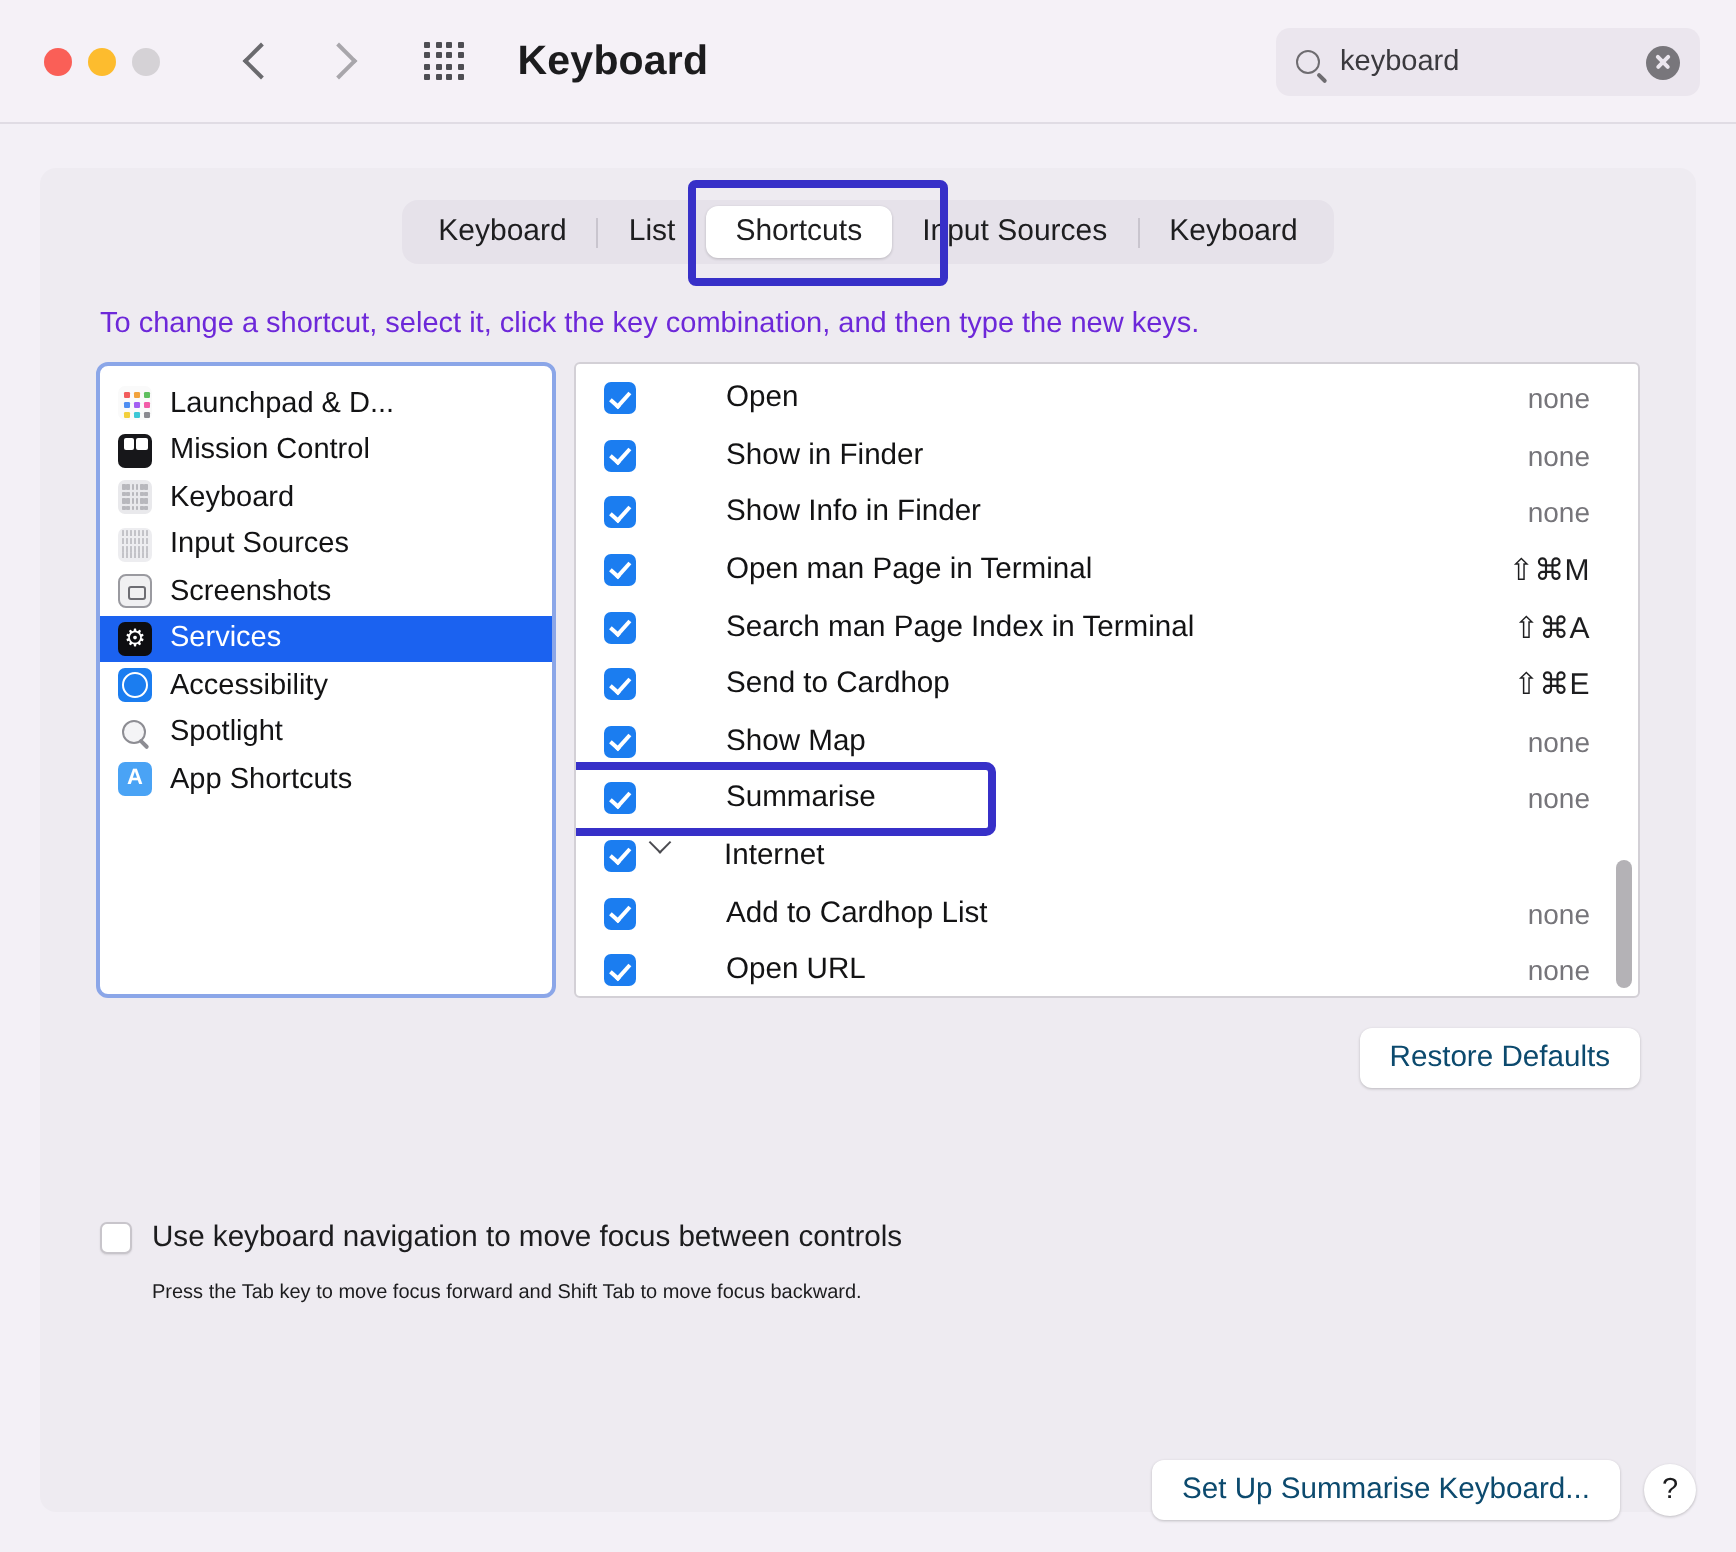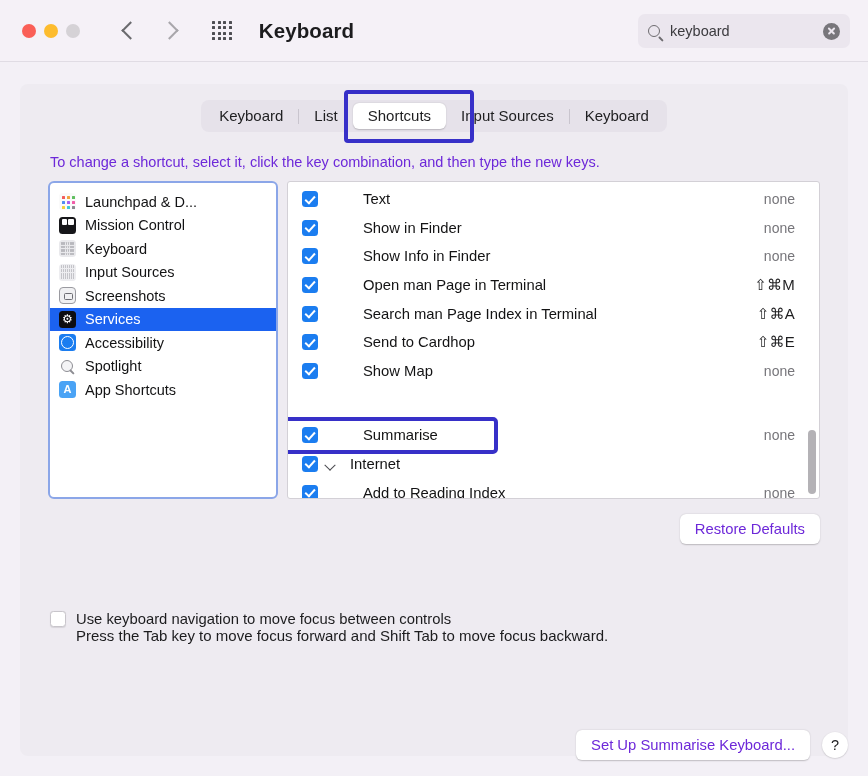--- a/index.html
+++ b/index.html
@@ -386,22 +386,22 @@
     transform: rotate(42deg);
   }
   .row-label {
     margin-left: 45px;
     flex: 1;
     white-space: nowrap;
   }
   .row.group .row-label {
     margin-left: 8px;
     display: flex;
-    align-items: flex-end;
-    gap: 16px;
+    align-items: flex-start;
+    gap: 28px;
   }
   .disclosure {
     display: inline-block;
     width: 8px; height: 8px;
     border-right: 1.7px solid #4b4b50;
     border-bottom: 1.7px solid #4b4b50;
     transform: rotate(45deg) translate(-2px,-2px);
     flex: 0 0 auto;
   }
   .row-key {
@@ -418,21 +418,21 @@
 
   .row-annot {
     position: absolute;
     left: -8px; top: -4px;
     width: 218px; height: 37px;
     border: 4px solid #3730c8;
     border-radius: 5px;
     pointer-events: none;
     background: rgba(255,255,255,0);
   }
-  .row.annotated { z-index: 3; margin-top: 36px; }
+  .row.annotated { z-index: 3; }
 
   .scrollbar {
     position: absolute;
     right: 3px;
     top: 4px;
     bottom: 4px;
     width: 8px;
   }
   .scroll-thumb {
     position: absolute;
@@ -450,21 +450,21 @@
     justify-content: flex-end;
     margin-top: 15px;
   }
   .btn {
     background: #ffffff;
     border: none;
     border-radius: 6px;
     box-shadow: 0 .5px 1.5px rgba(0,0,0,.22);
     font-family: "Liberation Sans", sans-serif;
     font-size: 14.8px;
-    color: #6d28d9;
+    color: #0c4a6e;
     padding: 7px 15px;
     cursor: default;
   }
 
   
   .kbdnav {
     margin-top: 67px;
     margin-left: 2px;
   }
   .kbdnav-row {
@@ -478,22 +478,23 @@
     background: #ffffff;
     border: 1px solid #c8c5cb;
     box-shadow: 0 .5px 1px rgba(0,0,0,.1);
     flex: 0 0 auto;
   }
   .kbdnav-label {
     font-size: 14.8px;
     color: #1c1c1e;
   }
   .kbdnav-sub {
-    font-size: 15px;
+    font-size: 10px;
     color: #1c1c1e;
+    margin-top: 14px;
     margin-left: 26px;
   }
 
   
   .footer {
     position: absolute;
     right: 20px;
     bottom: 16px;
     display: flex;
     align-items: center;
@@ -693,21 +694,21 @@
             <span class="side-ico ico-appshort">A</span>
             <span>App Shortcuts</span>
           </div>
         </div>
 
         <div class="listbox">
           <div class="list-inner">
 
             <div class="row">
               <span class="cb"></span>
-              <span class="row-label">Text</span>
+              <span class="row-label">Open</span>
               <span class="row-key">none</span>
             </div>
 
             <div class="row">
               <span class="cb"></span>
               <span class="row-label">Show in Finder</span>
               <span class="row-key">none</span>
             </div>
 
             <div class="row">
@@ -751,21 +752,21 @@
               <span class="cb"></span>
               <span class="row-label">
                 <span class="disclosure"></span>
                 <span>Internet</span>
               </span>
               <span class="row-key"></span>
             </div>
 
             <div class="row">
               <span class="cb"></span>
-              <span class="row-label">Add to Reading Index</span>
+              <span class="row-label">Add to Cardhop List</span>
               <span class="row-key">none</span>
             </div>
 
             <div class="row">
               <span class="cb"></span>
               <span class="row-label">Open URL</span>
               <span class="row-key">none</span>
             </div>
 
           </div>

